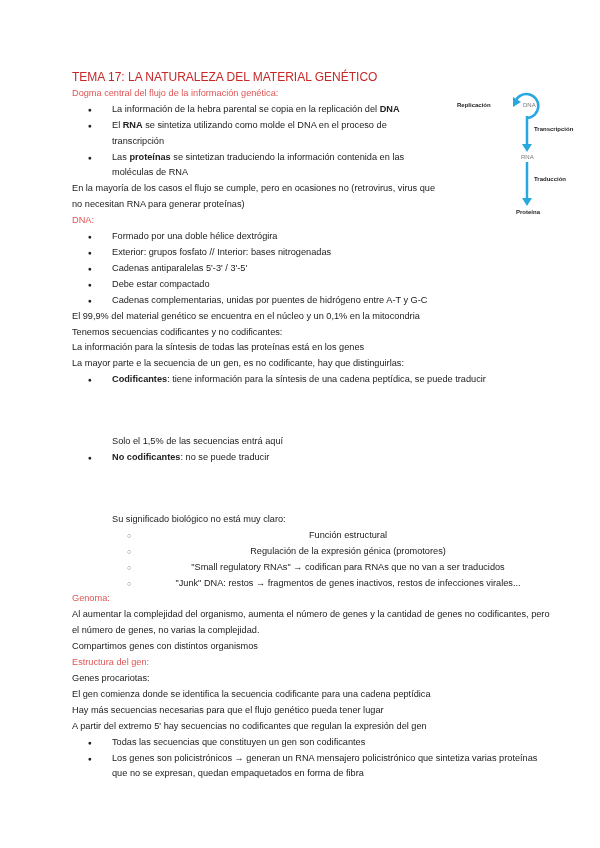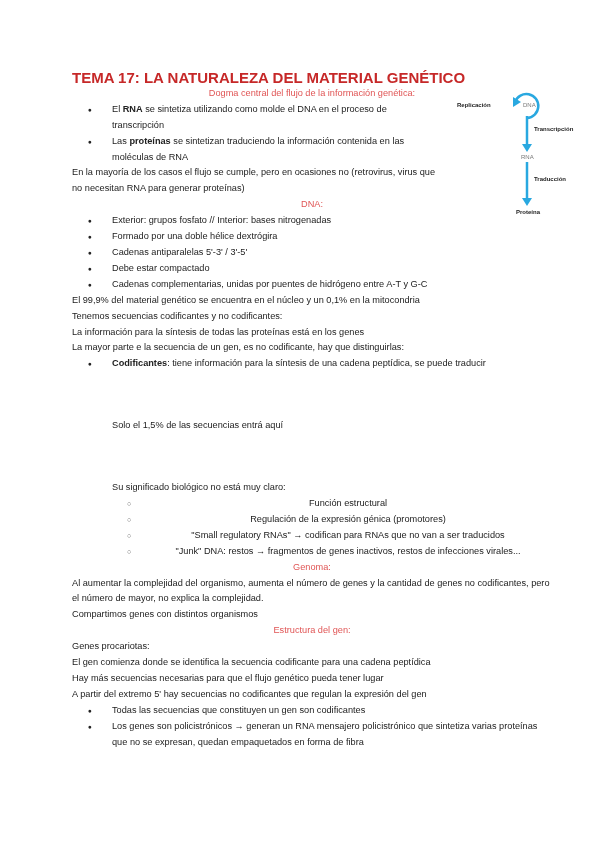--- a/index.html
+++ b/index.html
@@ -1,20 +1,20 @@
 <!DOCTYPE html>
 <html><head>
 <meta charset="utf-8">
 <style>
   html, body { margin:0; padding:0; background:#ffffff; }
   body { width:600px; height:848px; position:relative; overflow:hidden;
          font-family:"Liberation Sans", sans-serif; color:#222; }
   .page { position:absolute; left:72px; top:70px; width:480px; font-size:9.2px; line-height:15.9px; }
-  .title { color:#c62828; font-weight:bold; font-size:15px; }
-  .heading { color:#e05555;text-align:center; }
+  .title { color:#c62828; font-weight:normal; font-size:12px; }
+  .heading { color:#e05555; }
   .p { margin:0; }
   ul { margin:0; padding:0; list-style:none; }
   li.b1 { position:relative; padding-left:40px; }
   li.b1::before { content:"\25CF"; position:absolute; left:16px; top:0; font-size:6.5px; color:#222; }
   li.b2 { position:relative; padding-left:72px;text-align:center; }
   li.b2::before { content:"\25CB"; position:absolute; left:55px; top:0; font-size:7px; color:#666; }
   .indent { padding-left:40px;margin-top:46px; }
   .narrow { width:360px; }
   .bold { font-weight:normal; }
   
@@ -25,52 +25,56 @@
   .dlabel.light { color:#777; }
 </style>
 </head>
 <body>
 
 <div class="page">
   <div class="p title">TEMA 17: LA NATURALEZA DEL MATERIAL GENÉTICO</div>
 
   <div class="p heading">Dogma central del flujo de la información genética:</div>
   <ul class="narrow">
+    <li class="b1"><span>La información de la hebra parental se copia en la replicación del </span><b>DNA</b></li>
     <li class="b1"><span>El </span><b>RNA</b><span> se sintetiza utilizando como molde el DNA en el proceso de transcripción</span></li>
     <li class="b1"><span>Las </span><b>proteínas</b><span> se sintetizan traduciendo la información contenida en las moléculas de RNA</span></li>
   </ul>
   <div class="p narrow" style="width:370px">En la mayoría de los casos el flujo se cumple, pero en ocasiones no (retrovirus, virus que no necesitan RNA para generar proteínas)</div>
 
   <div class="p heading">DNA:</div>
   <ul>
+    <li class="b1">Formado por una doble hélice dextrógira</li>
     <li class="b1">Exterior: grupos fosfato // Interior: bases nitrogenadas</li>
-    <li class="b1">Formado por una doble hélice dextrógira</li>
     <li class="b1">Cadenas antiparalelas 5'-3' / 3'-5'</li>
     <li class="b1">Debe estar compactado</li>
     <li class="b1">Cadenas complementarias, unidas por puentes de hidrógeno entre A-T y G-C</li>
   </ul>
 
   <div class="p">El 99,9% del material genético se encuentra en el núcleo y un 0,1% en la mitocondria</div>
   <div class="p bold">Tenemos secuencias codificantes y no codificantes:</div>
   <div class="p">La información para la síntesis de todas las proteínas está en los genes</div>
   <div class="p">La mayor parte e la secuencia de un gen, es no codificante, hay que distinguirlas:</div>
   <ul>
     <li class="b1"><b>Codificantes</b><span>: tiene información para la síntesis de una cadena peptídica, se puede traducir</span></li>
   </ul>
   <div class="p indent">Solo el 1,5% de las secuencias entrá aquí</div>
+  <ul>
+    <li class="b1"><b>No codificantes</b><span>: no se puede traducir</span></li>
+  </ul>
   <div class="p indent">Su significado biológico no está muy claro:</div>
   <ul>
     <li class="b2">Función estructural</li>
     <li class="b2">Regulación de la expresión génica (promotores)</li>
     <li class="b2">"Small regulatory RNAs" → codifican para RNAs que no van a ser traducidos</li>
     <li class="b2">"Junk" DNA: restos → fragmentos de genes inactivos, restos de infecciones virales...</li>
   </ul>
 
   <div class="p heading">Genoma:</div>
-  <div class="p">Al aumentar la complejidad del organismo, aumenta el número de genes y la cantidad de genes no codificantes, pero el número de mayor, no explica la complejidad.</div>
+  <div class="p">Al aumentar la complejidad del organismo, aumenta el número de genes y la cantidad de genes no codificantes, pero el número de genes, no varias la complejidad.</div>
   <div class="p">Compartimos genes con distintos organismos</div>
 
   <div class="p heading">Estructura del gen:</div>
   <div class="p bold">Genes procariotas:</div>
   <div class="p">El gen comienza donde se identifica la secuencia codificante para una cadena peptídica</div>
   <div class="p">Hay más secuencias necesarias para que el flujo genético pueda tener lugar</div>
   <div class="p">A partir del extremo 5' hay secuencias no codificantes que regulan la expresión del gen</div>
   <ul>
     <li class="b1">Todas las secuencias que constituyen un gen son codificantes</li>
     <li class="b1">Los genes son policistrónicos → generan un RNA mensajero policistrónico que sintetiza varias proteínas que no se expresan, quedan empaquetados en forma de fibra</li>

